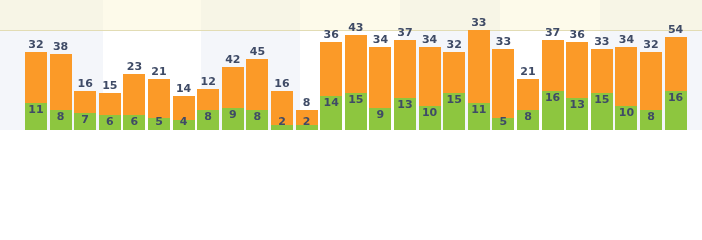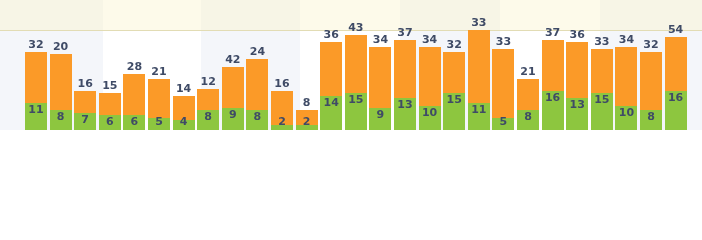--- a/index.html
+++ b/index.html
@@ -111,39 +111,39 @@
       <div class="bar" style="left: 25px; width: 22px; height: 78.08px;">
         <div class="seg-top" style="top: 0px; height: 51.24px; background: rgb(251, 154, 40);"></div>
         <div class="seg-bottom" style="height: 26.84px; background: rgb(141, 198, 63);"></div>
       </div>
       <div class="lbl lbl-total" style="left: 21px; width: 30px; bottom: 79.08px; color: rgb(63, 75, 102);">32</div>
       <div class="lbl lbl-bottom" style="left: 21px; width: 30px; bottom: 13.84px; color: rgb(63, 75, 102);">11</div>
       <div class="bar" style="left: 49.6px; width: 22px; height: 75.64px;">
         <div class="seg-top" style="top: 0px; height: 56.12px; background: rgb(251, 154, 40);"></div>
         <div class="seg-bottom" style="height: 19.52px; background: rgb(141, 198, 63);"></div>
       </div>
-      <div class="lbl lbl-total" style="left: 45.6px; width: 30px; bottom: 76.64px; color: rgb(63, 75, 102);">20</div>
+      <div class="lbl lbl-total" style="left: 45.6px; width: 30px; bottom: 76.64px; color: rgb(63, 75, 102);">38</div>
       <div class="lbl lbl-bottom" style="left: 45.6px; width: 30px; bottom: 6.52px; color: rgb(63, 75, 102);">8</div>
       <div class="bar" style="left: 74.2px; width: 22px; height: 39.04px;">
         <div class="seg-top" style="top: 0px; height: 21.96px; background: rgb(251, 154, 40);"></div>
         <div class="seg-bottom" style="height: 17.08px; background: rgb(141, 198, 63);"></div>
       </div>
       <div class="lbl lbl-total" style="left: 70.2px; width: 30px; bottom: 40.04px; color: rgb(63, 75, 102);">16</div>
       <div class="lbl lbl-bottom" style="left: 70.2px; width: 30px; bottom: 4.08px; color: rgb(63, 75, 102);">7</div>
       <div class="bar" style="left: 98.8px; width: 22px; height: 36.6px;">
         <div class="seg-top" style="top: 0px; height: 21.96px; background: rgb(251, 154, 40);"></div>
         <div class="seg-bottom" style="height: 14.64px; background: rgb(141, 198, 63);"></div>
       </div>
       <div class="lbl lbl-total" style="left: 94.8px; width: 30px; bottom: 37.6px; color: rgb(63, 75, 102);">15</div>
       <div class="lbl lbl-bottom" style="left: 94.8px; width: 30px; bottom: 2px; color: rgb(63, 75, 102);">6</div>
       <div class="bar" style="left: 123.4px; width: 22px; height: 56.12px;">
         <div class="seg-top" style="top: 0px; height: 41.48px; background: rgb(251, 154, 40);"></div>
         <div class="seg-bottom" style="height: 14.64px; background: rgb(141, 198, 63);"></div>
       </div>
-      <div class="lbl lbl-total" style="left: 119.4px; width: 30px; bottom: 57.12px; color: rgb(63, 75, 102);">28</div>
+      <div class="lbl lbl-total" style="left: 119.4px; width: 30px; bottom: 57.12px; color: rgb(63, 75, 102);">23</div>
       <div class="lbl lbl-bottom" style="left: 119.4px; width: 30px; bottom: 2px; color: rgb(63, 75, 102);">6</div>
       <div class="bar" style="left: 148px; width: 22px; height: 51.24px;">
         <div class="seg-top" style="top: 0px; height: 39.04px; background: rgb(251, 154, 40);"></div>
         <div class="seg-bottom" style="height: 12.2px; background: rgb(141, 198, 63);"></div>
       </div>
       <div class="lbl lbl-total" style="left: 144px; width: 30px; bottom: 52.24px; color: rgb(63, 75, 102);">21</div>
       <div class="lbl lbl-bottom" style="left: 144px; width: 30px; bottom: 2px; color: rgb(63, 75, 102);">5</div>
       <div class="bar" style="left: 172.6px; width: 22px; height: 34.16px;">
         <div class="seg-top" style="top: 0px; height: 24.4px; background: rgb(251, 154, 40);"></div>
         <div class="seg-bottom" style="height: 9.76px; background: rgb(141, 198, 63);"></div>
@@ -159,21 +159,21 @@
       <div class="bar" style="left: 221.8px; width: 22px; height: 63.44px;">
         <div class="seg-top" style="top: 0px; height: 41.48px; background: rgb(251, 154, 40);"></div>
         <div class="seg-bottom" style="height: 21.96px; background: rgb(141, 198, 63);"></div>
       </div>
       <div class="lbl lbl-total" style="left: 217.8px; width: 30px; bottom: 64.44px; color: rgb(63, 75, 102);">42</div>
       <div class="lbl lbl-bottom" style="left: 217.8px; width: 30px; bottom: 8.96px; color: rgb(63, 75, 102);">9</div>
       <div class="bar" style="left: 246.4px; width: 22px; height: 70.76px;">
         <div class="seg-top" style="top: 0px; height: 51.24px; background: rgb(251, 154, 40);"></div>
         <div class="seg-bottom" style="height: 19.52px; background: rgb(141, 198, 63);"></div>
       </div>
-      <div class="lbl lbl-total" style="left: 242.4px; width: 30px; bottom: 71.76px; color: rgb(63, 75, 102);">24</div>
+      <div class="lbl lbl-total" style="left: 242.4px; width: 30px; bottom: 71.76px; color: rgb(63, 75, 102);">45</div>
       <div class="lbl lbl-bottom" style="left: 242.4px; width: 30px; bottom: 6.52px; color: rgb(63, 75, 102);">8</div>
       <div class="bar" style="left: 271px; width: 22px; height: 39.04px;">
         <div class="seg-top" style="top: 0px; height: 34.16px; background: rgb(251, 154, 40);"></div>
         <div class="seg-bottom" style="height: 4.88px; background: rgb(141, 198, 63);"></div>
       </div>
       <div class="lbl lbl-total" style="left: 267px; width: 30px; bottom: 40.04px; color: rgb(63, 75, 102);">16</div>
       <div class="lbl lbl-bottom" style="left: 267px; width: 30px; bottom: 2px; color: rgb(63, 75, 102);">2</div>
       <div class="bar" style="left: 295.6px; width: 22px; height: 19.52px;">
         <div class="seg-top" style="top: 0px; height: 14.64px; background: rgb(251, 154, 40);"></div>
         <div class="seg-bottom" style="height: 4.88px; background: rgb(141, 198, 63);"></div>

